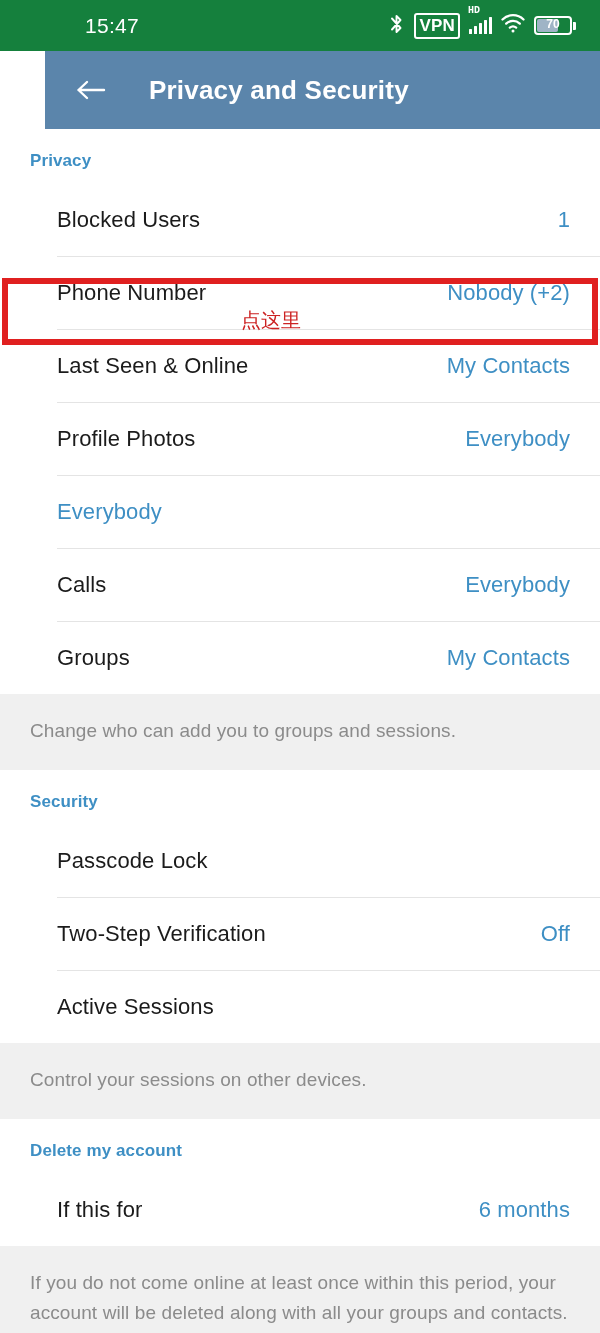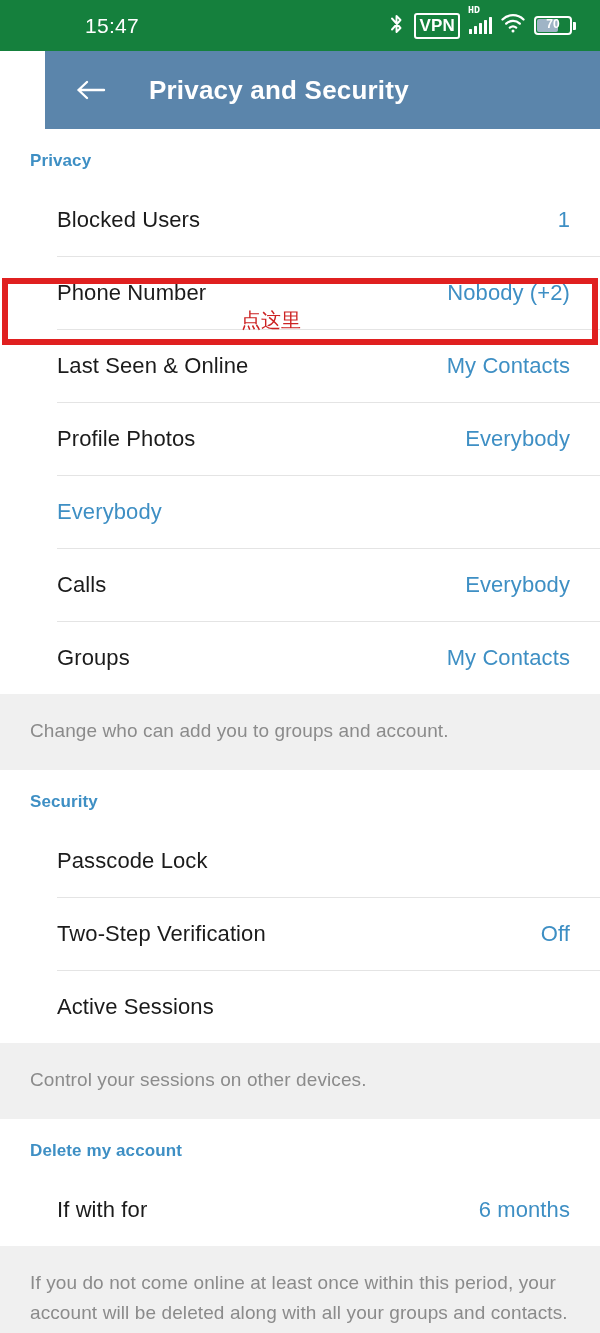--- a/index.html
+++ b/index.html
@@ -270,21 +270,21 @@
     <div class="row">
       <span class="row-label">Calls</span>
       <span class="row-value">Everybody</span>
     </div>
 
     <div class="row">
       <span class="row-label">Groups</span>
       <span class="row-value">My Contacts</span>
     </div>
 
-    <div class="footnote">Change who can add you to groups and account.</div>
+    <div class="footnote">Change who can add you to groups and sessions.</div>
 
     <div class="section-header">Security</div>
 
     <div class="row">
       <span class="row-label">Passcode Lock</span>
       <span class="row-value"></span>
     </div>
 
     <div class="row">
       <span class="row-label">Two-Step Verification</span>
@@ -294,21 +294,21 @@
     <div class="row">
       <span class="row-label">Active Sessions</span>
       <span class="row-value"></span>
     </div>
 
     <div class="footnote">Control your sessions on other devices.</div>
 
     <div class="section-header">Delete my account</div>
 
     <div class="row">
-      <span class="row-label">If with for</span>
+      <span class="row-label">If this for</span>
       <span class="row-value">6 months</span>
     </div>
 
     <div class="footnote">If you do not come online at least once within this period, your account will be deleted along with all your groups and contacts.</div>
 
   </div>
 
   <div class="annot-box"></div>
   <div class="annot-text">点这里</div>
 

